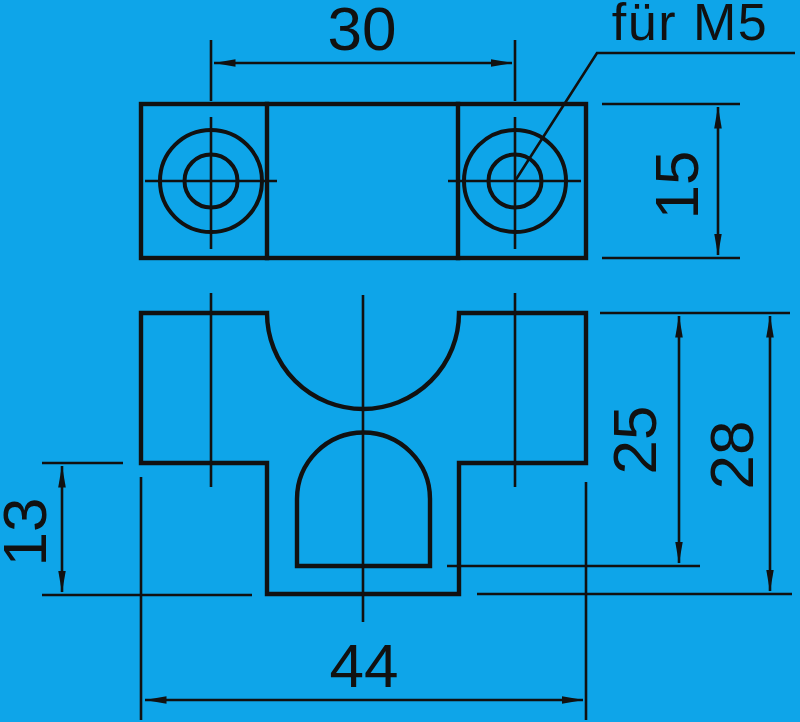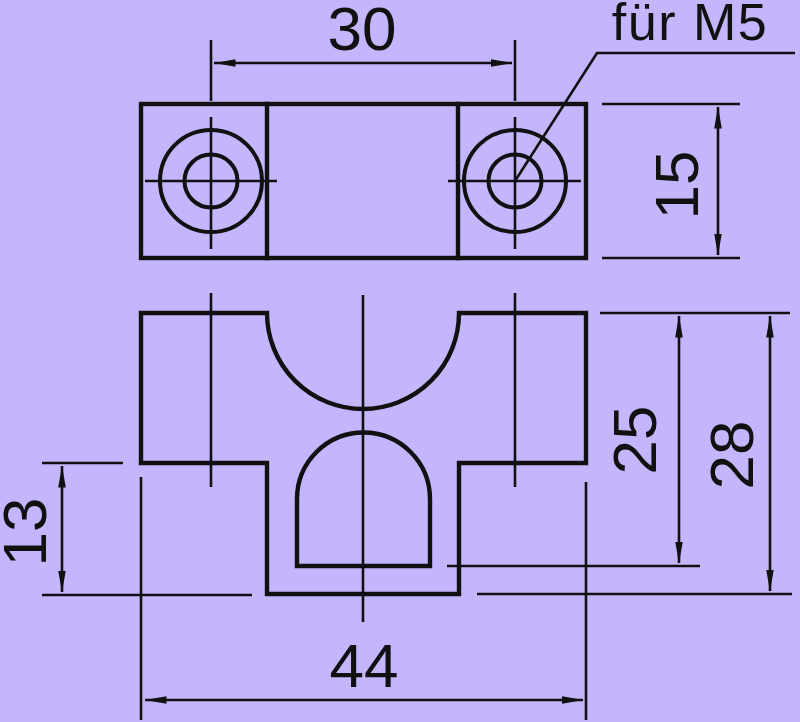--- a/index.html
+++ b/index.html
@@ -1,19 +1,19 @@
 <!DOCTYPE html>
 <html><head>
 <meta charset="utf-8">
 <style>
   html,body{margin:0;padding:0;background:#ffffff;}
   .sheet{
     position:relative;
     width:800px;height:722px;
-    background:#c4b5fd;
+    background:#0ea5e9;
     overflow:hidden;
   }
   svg{position:absolute;left:0;top:0;}
   .thick{stroke:#111;stroke-width:4.4;fill:none;stroke-linecap:square;}
   .thin{stroke:#111;stroke-width:2.6;fill:none;stroke-linecap:butt;}
   .circ{stroke:#111;stroke-width:4;fill:none;}
   .dim{stroke:#111;stroke-width:2.6;fill:none;}
   text{
     font-family:"Liberation Sans","DejaVu Sans",sans-serif;
     fill:#111;

